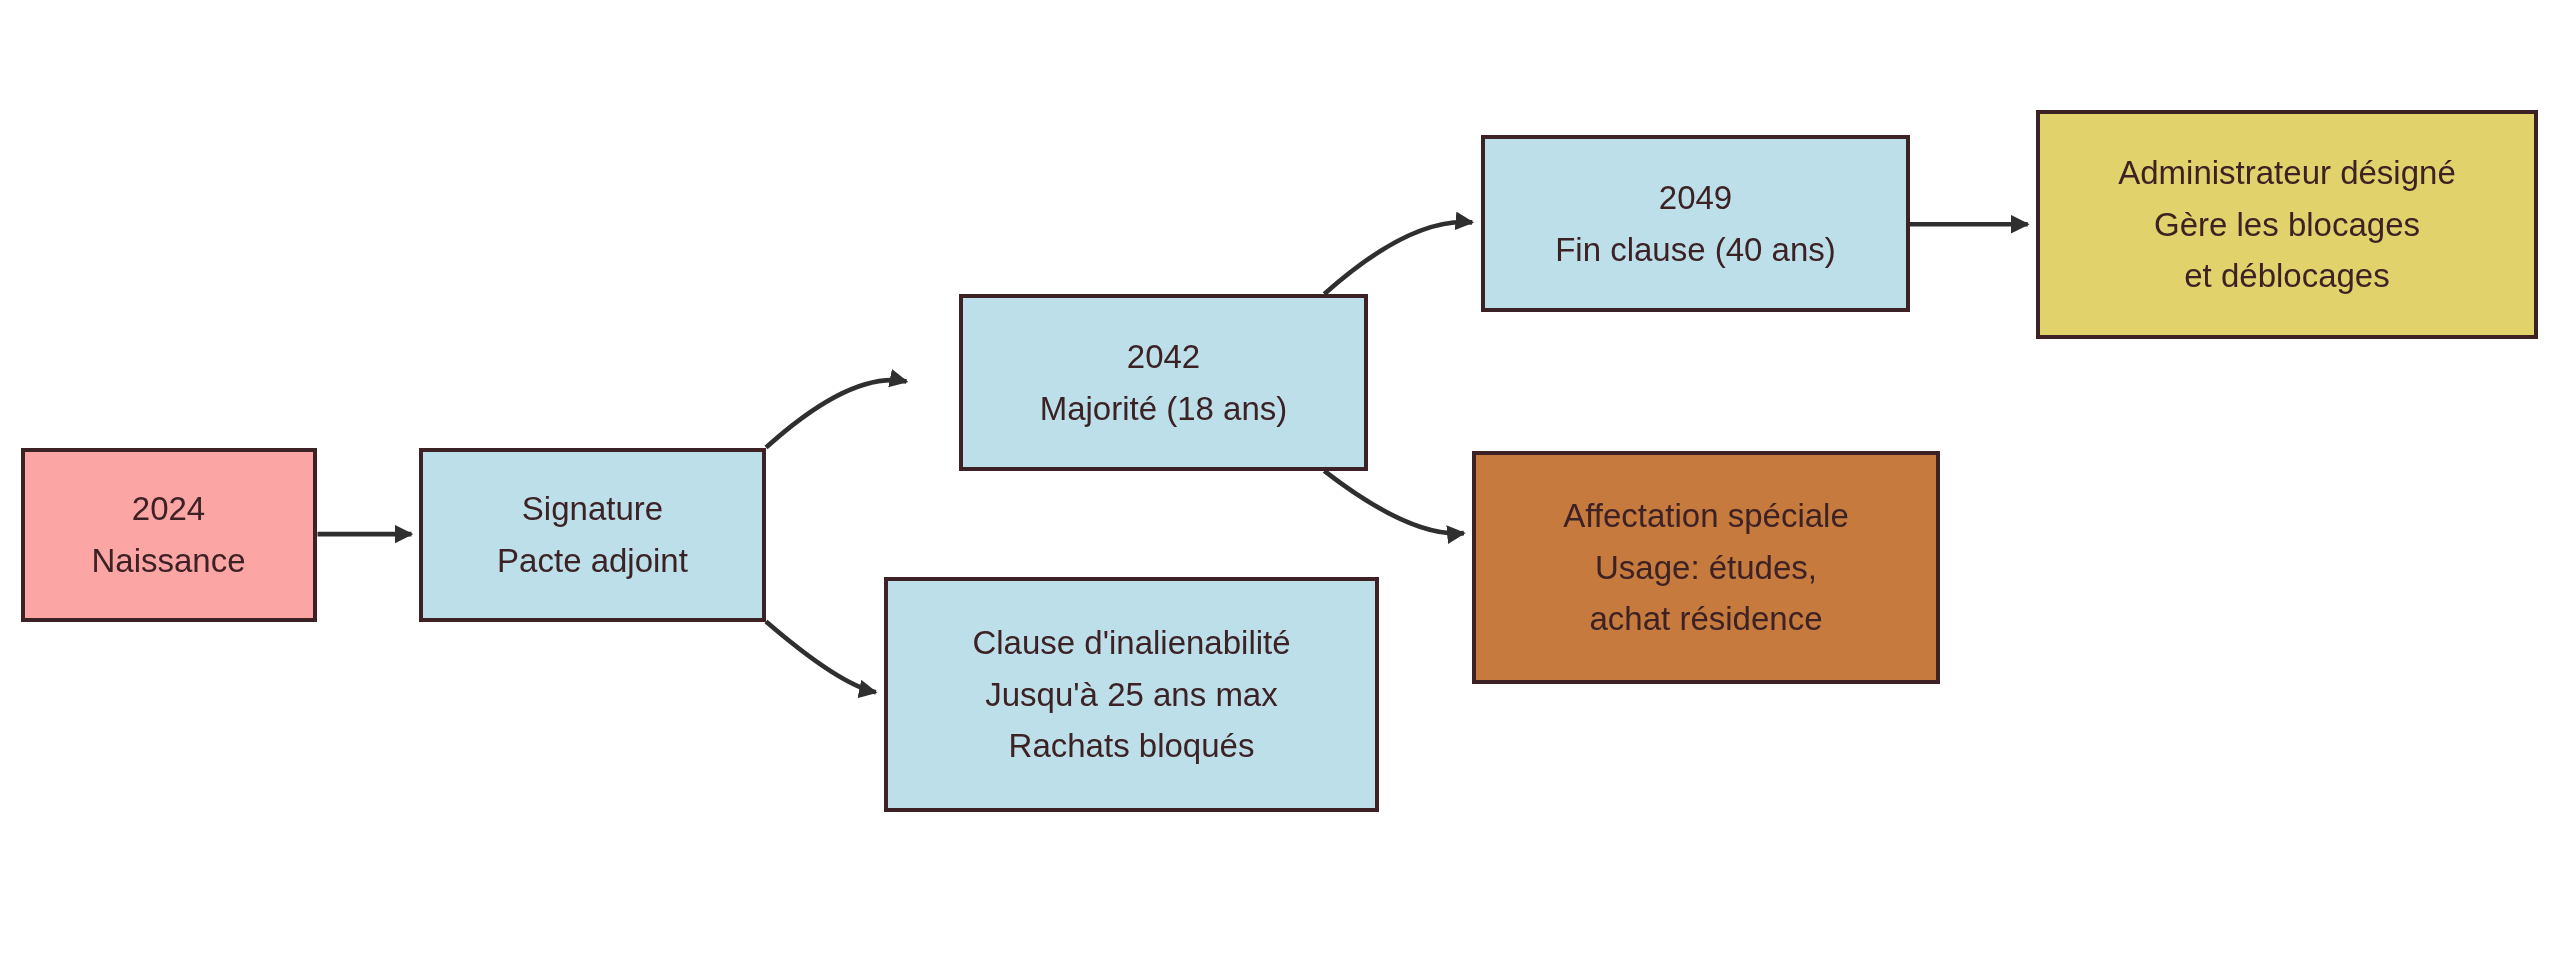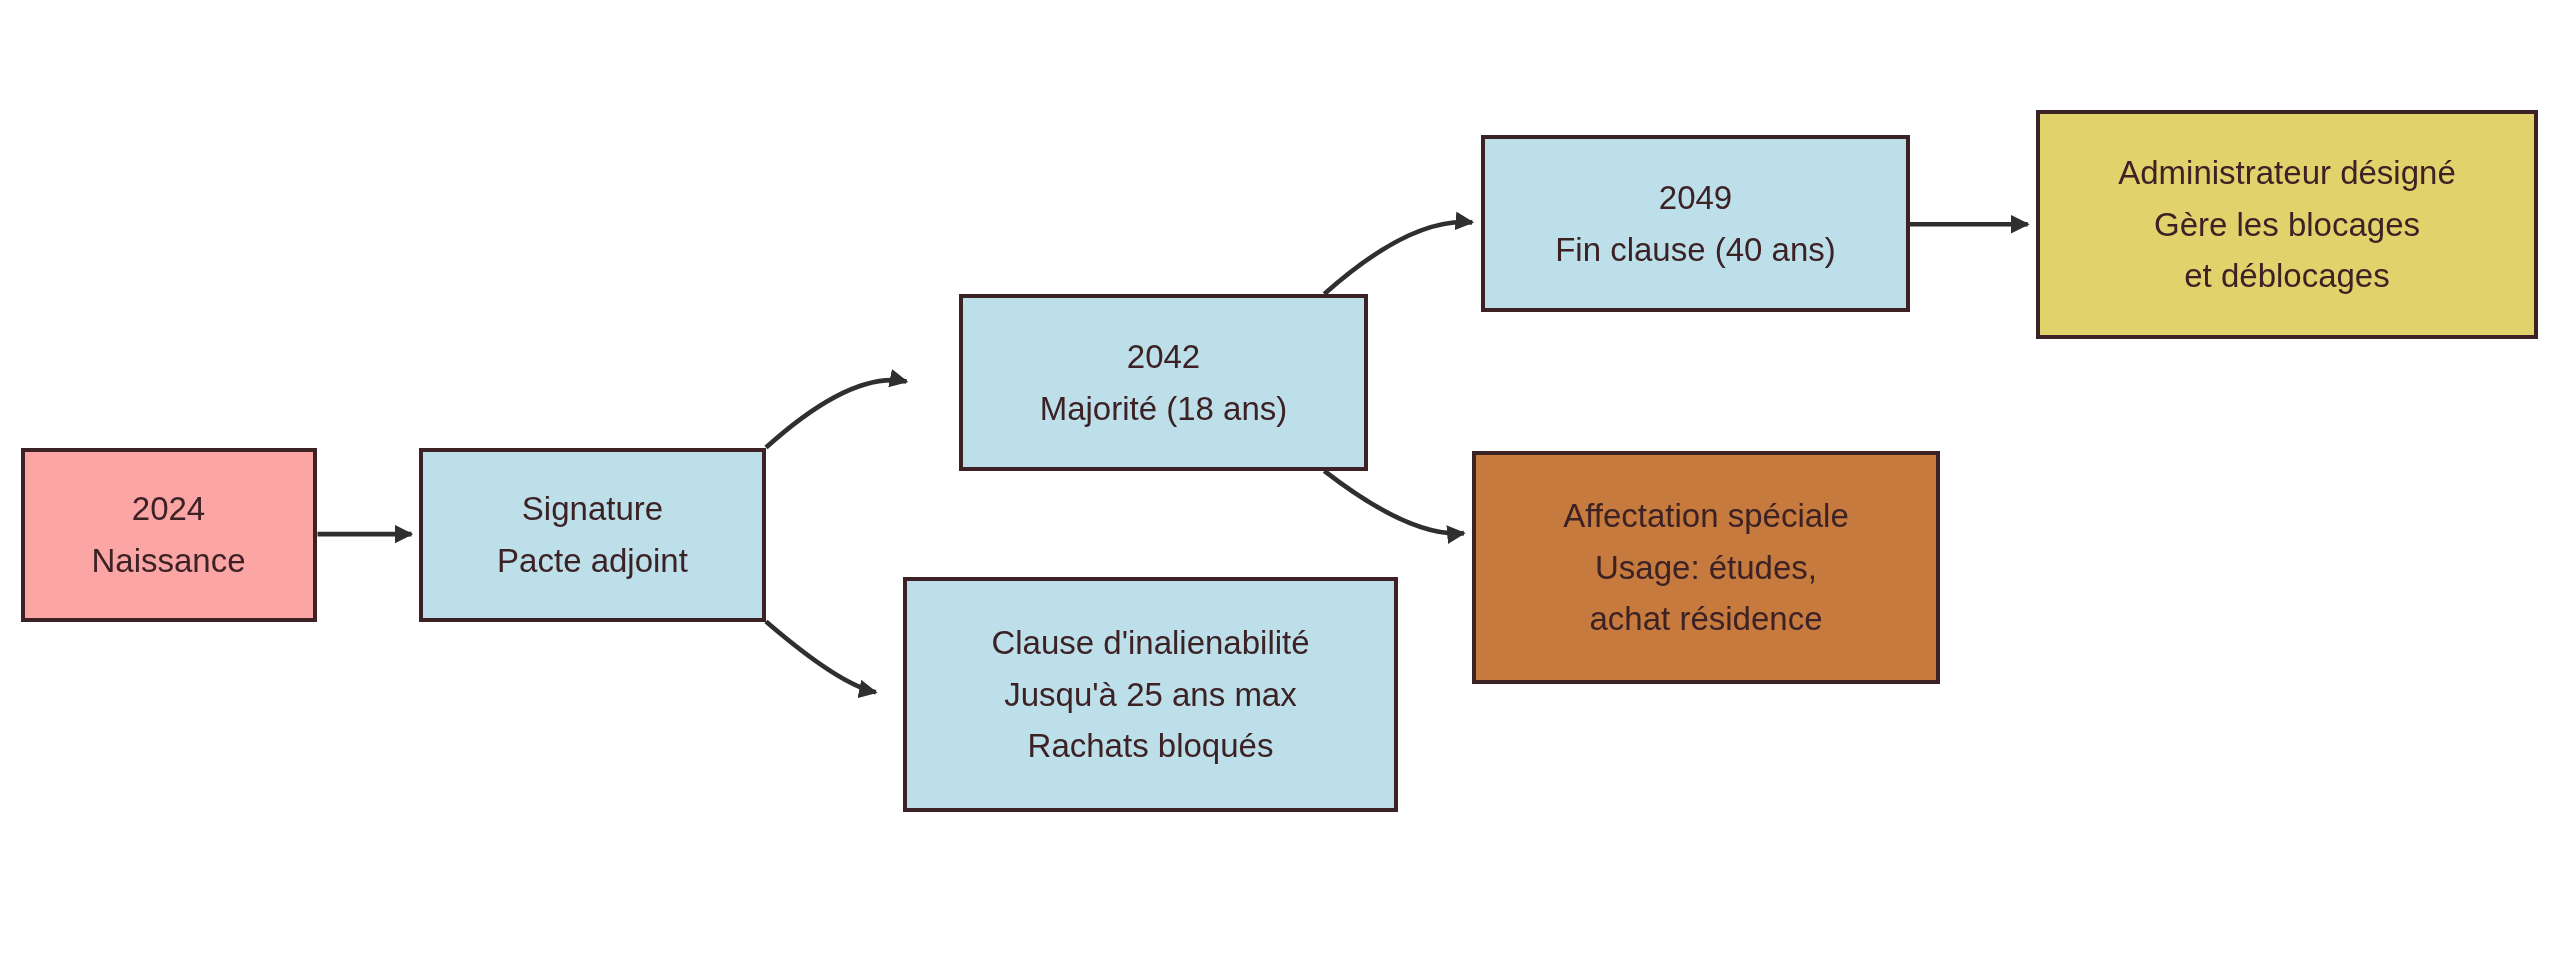--- a/index.html
+++ b/index.html
@@ -83,21 +83,21 @@
   <div class="node n-signature" style="background-color: rgb(188, 223, 233); text-align: center;">
     <div class="label">Signature
 Pacte adjoint</div>
   </div>
 
   <div class="node n-majorite" style="background-color: rgb(188, 223, 233);">
     <div class="label">2042
 Majorité (18 ans)</div>
   </div>
 
-  <div class="node n-clause" style="background-color: rgb(188, 223, 233); margin-left: 19px;">
+  <div class="node n-clause" style="background-color: rgb(188, 223, 233);">
     <div class="label">Clause d'inalienabilité
 Jusqu'à 25 ans max
 Rachats bloqués</div>
   </div>
 
   <div class="node n-fin-clause" style="background-color: rgb(188, 223, 233);">
     <div class="label">2049
 Fin clause (40 ans)</div>
   </div>
 

